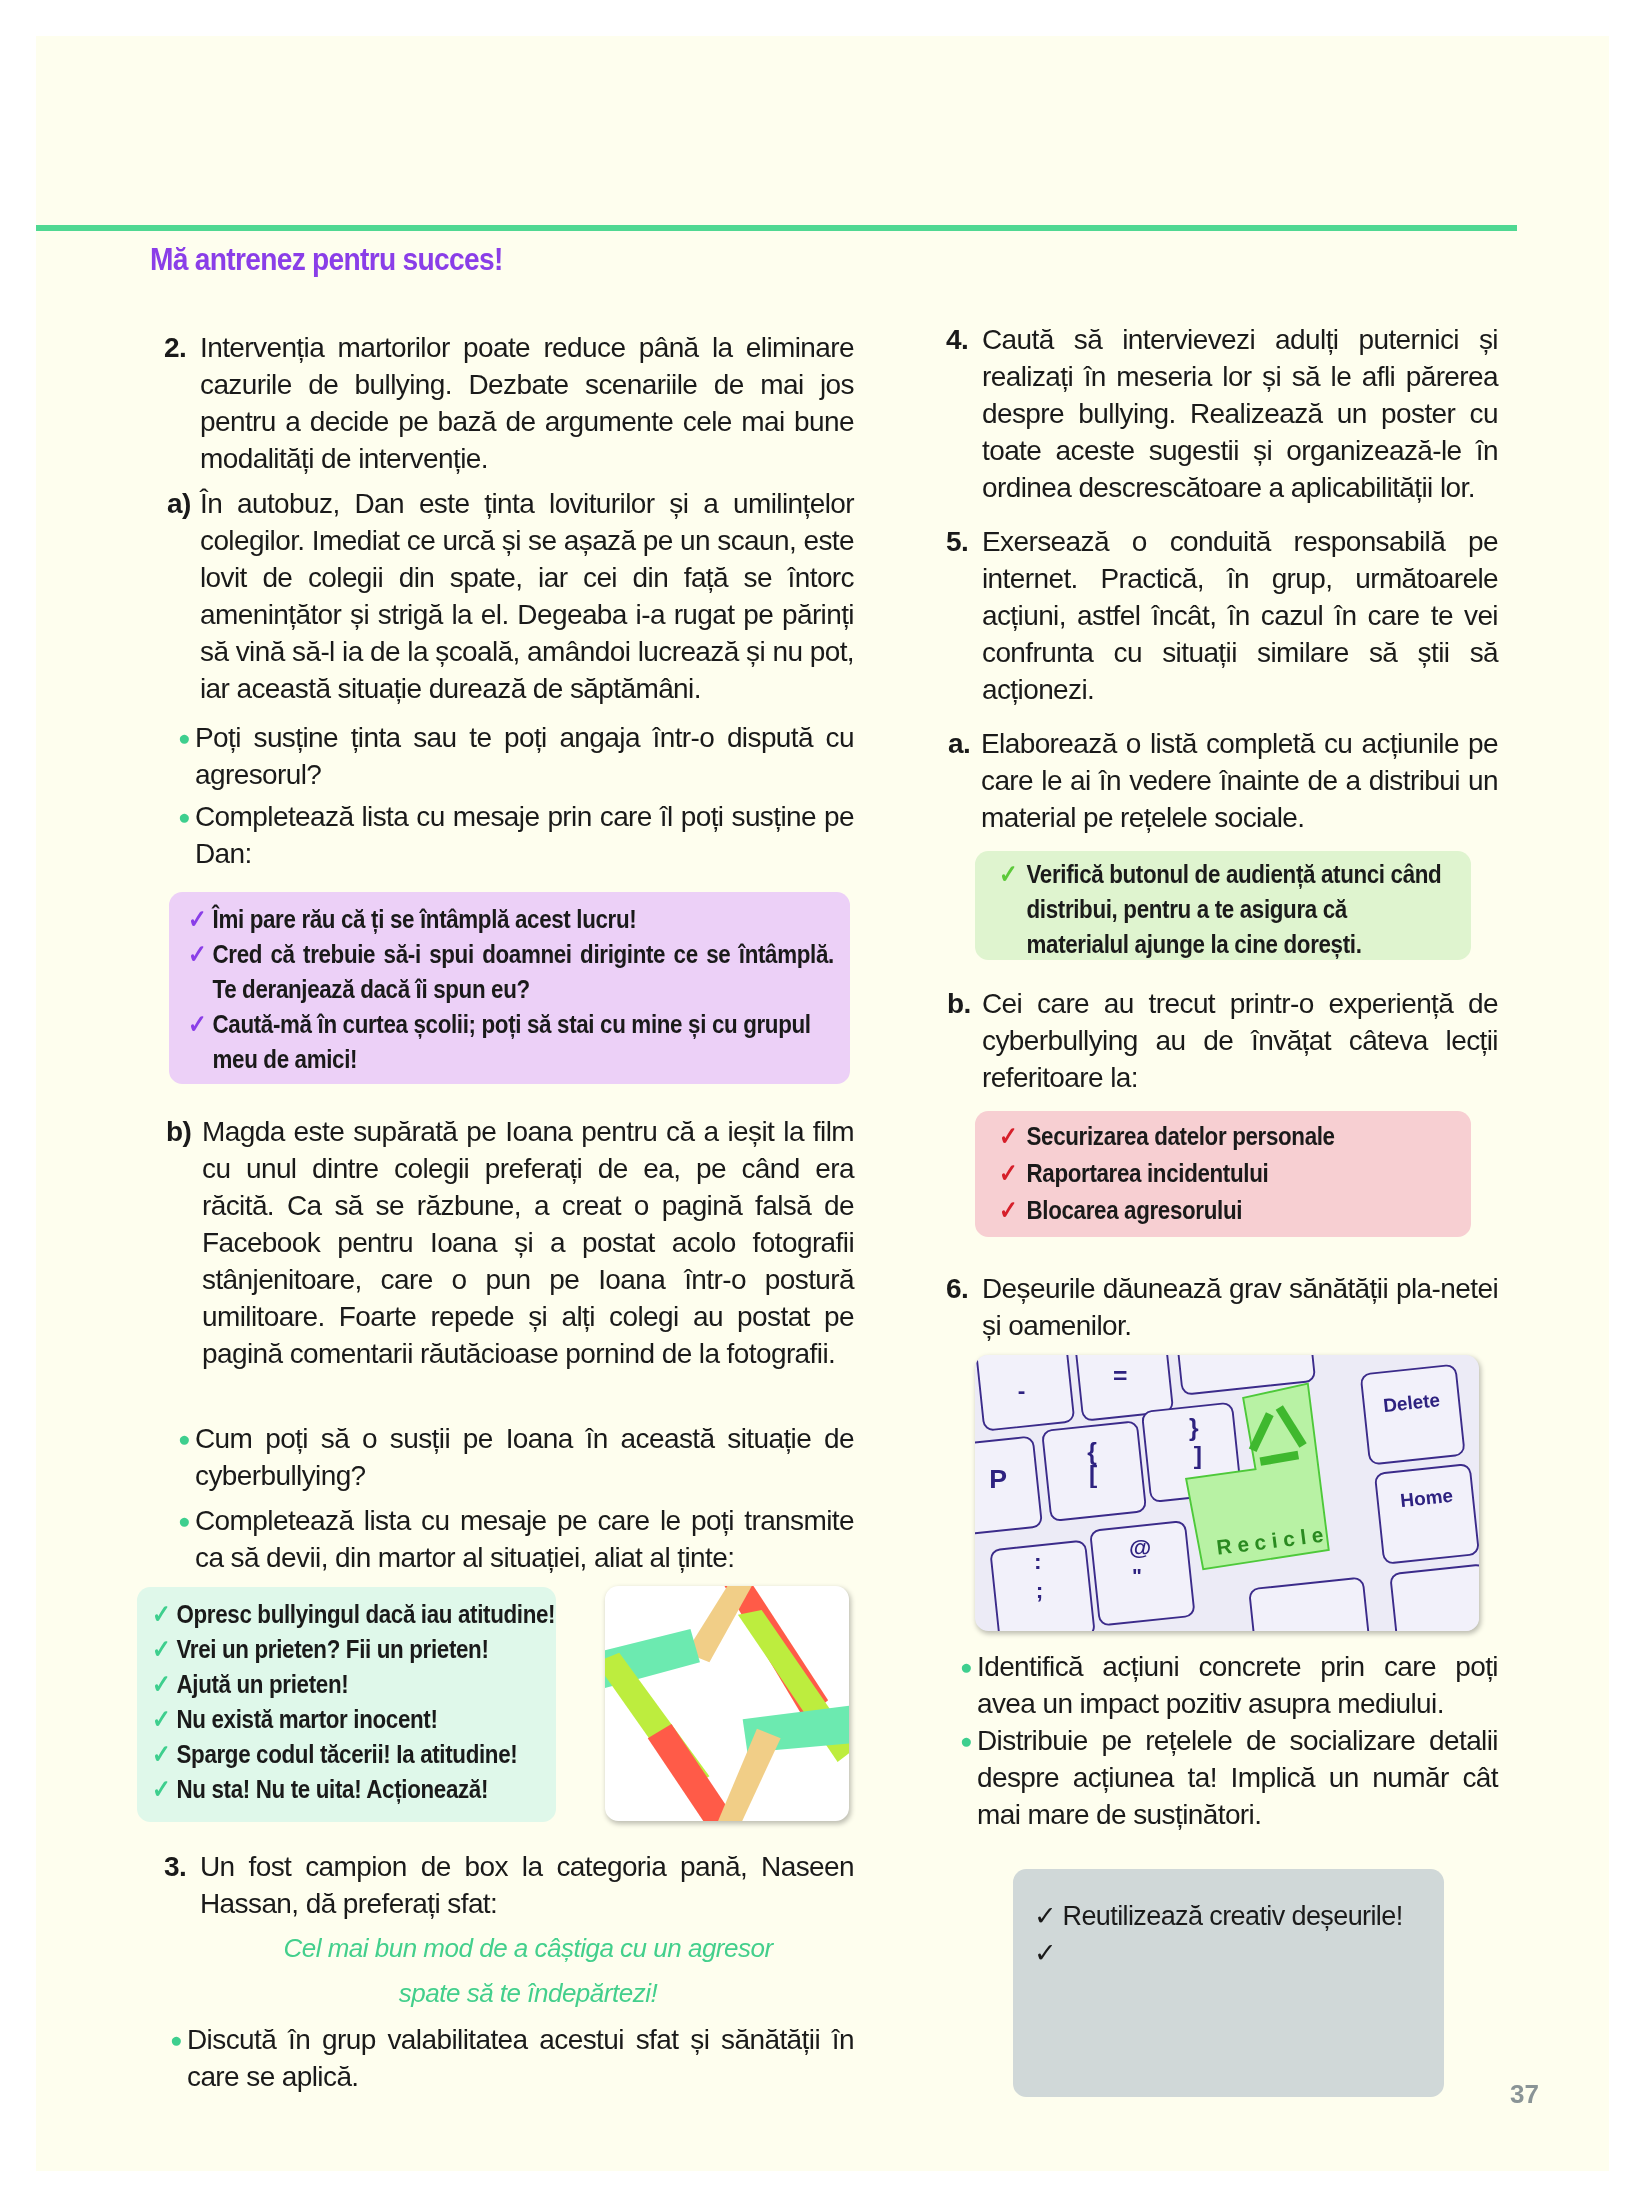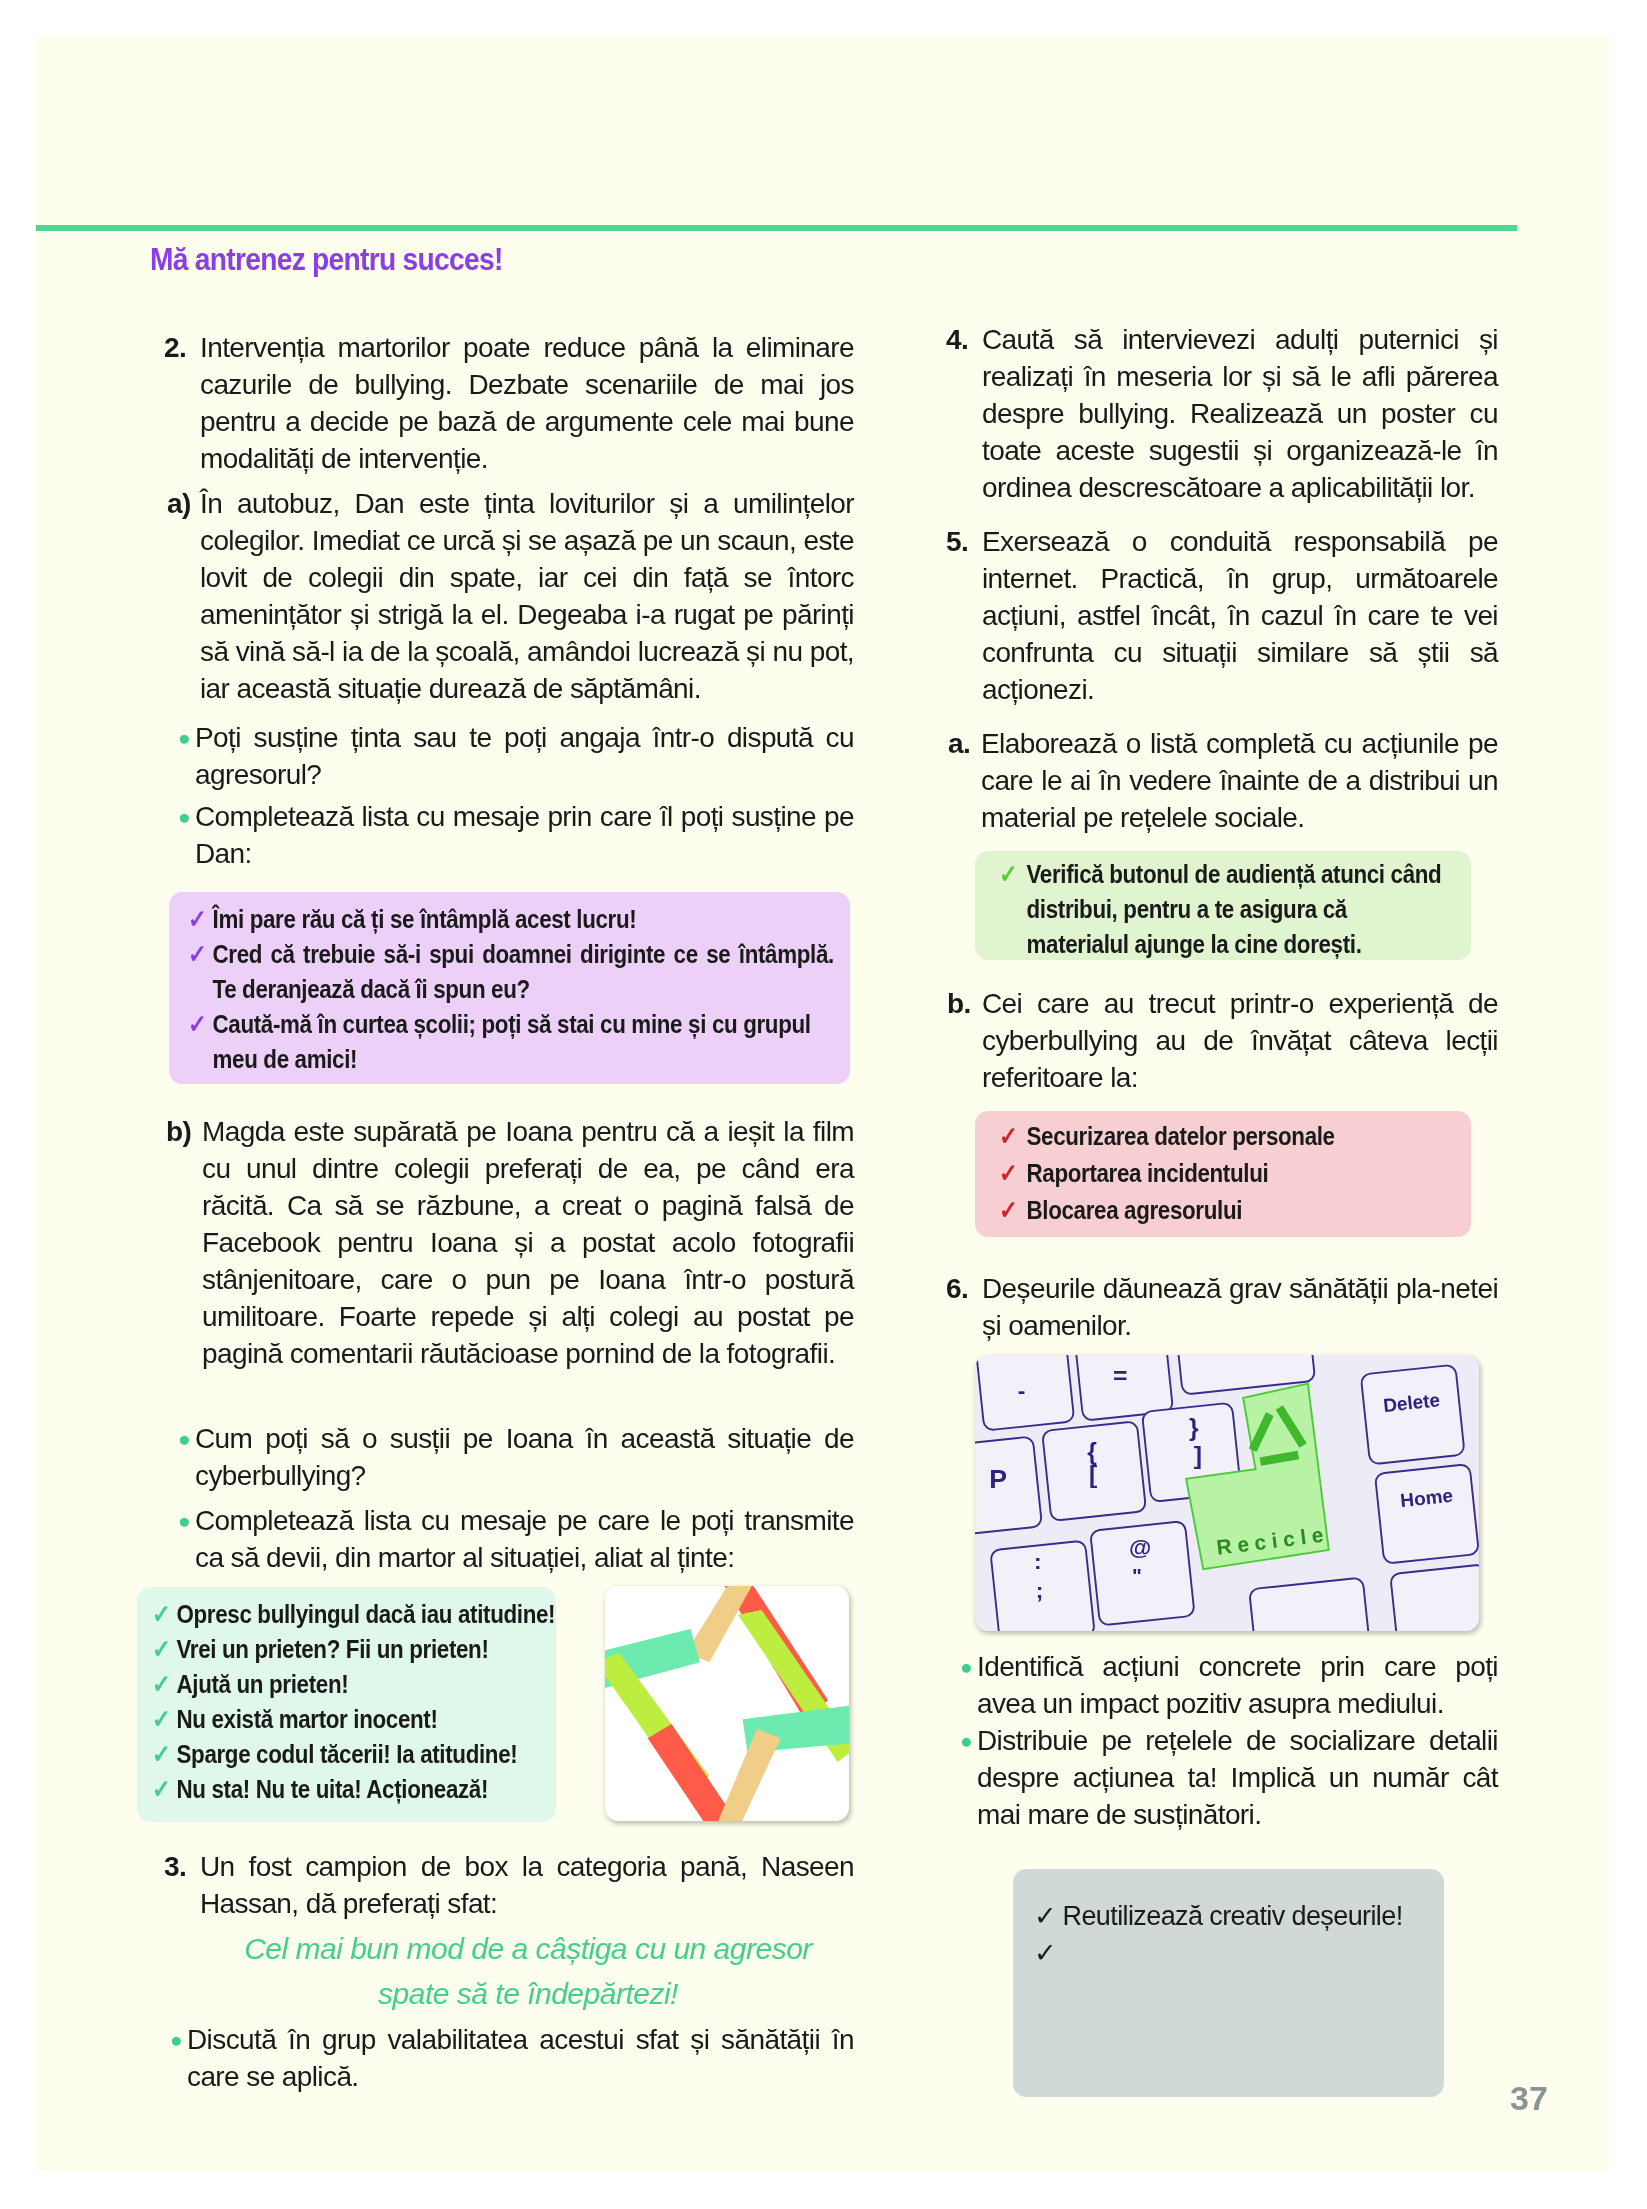--- a/index.html
+++ b/index.html
@@ -10,22 +10,22 @@
   .blk{position:absolute;font-size:28px;line-height:37px;text-align:justify;letter-spacing:-0.6px;}
   .blk .num{position:absolute;left:-36px;top:0;font-weight:bold;}
   .blk .lbl{position:absolute;left:-33px;top:0;font-weight:bold;}
   .bul{position:absolute;font-size:28px;line-height:37px;letter-spacing:-0.6px;text-align:justify;}
   .bul .dot{position:absolute;left:-17px;top:0;color:#3ecf8e;font-size:21px;}
   .box{position:absolute;border-radius:13.3px;}
   .cond{font-size:26px;line-height:35px;letter-spacing:-0.4px;font-weight:bold;transform:scaleX(0.86);transform-origin:left top;}
   .chk{display:inline-block;width:25px;}
   .item{position:relative;padding-left:28.5px;}
   .item .chk{position:absolute;left:0;top:0;}
-  .quote{position:absolute;left:200px;width:656px;text-align:center;font-style:italic;color:#43cf8c;font-size:30px;line-height:45px;letter-spacing:-0.5px;}
-  .pnum{position:absolute;left:1510px;top:2079px;font-size:34px;font-weight:bold;color:#8a9496;}
+  .quote{position:absolute;left:200px;width:656px;text-align:center;font-style:italic;color:#43cf8c;font-size:26px;line-height:45px;letter-spacing:-0.5px;}
+  .pnum{position:absolute;left:1510px;top:2079px;font-size:26px;font-weight:bold;color:#8a9496;}
   svg{display:block;}
 </style>
 </head>
 <body>
 
 <div class="page"></div>
 <div class="rule"></div>
 <div class="title">Mă antrenez pentru succes!</div>
 
 <div class="blk" style="left:200px;top:329px;width:654px;">

